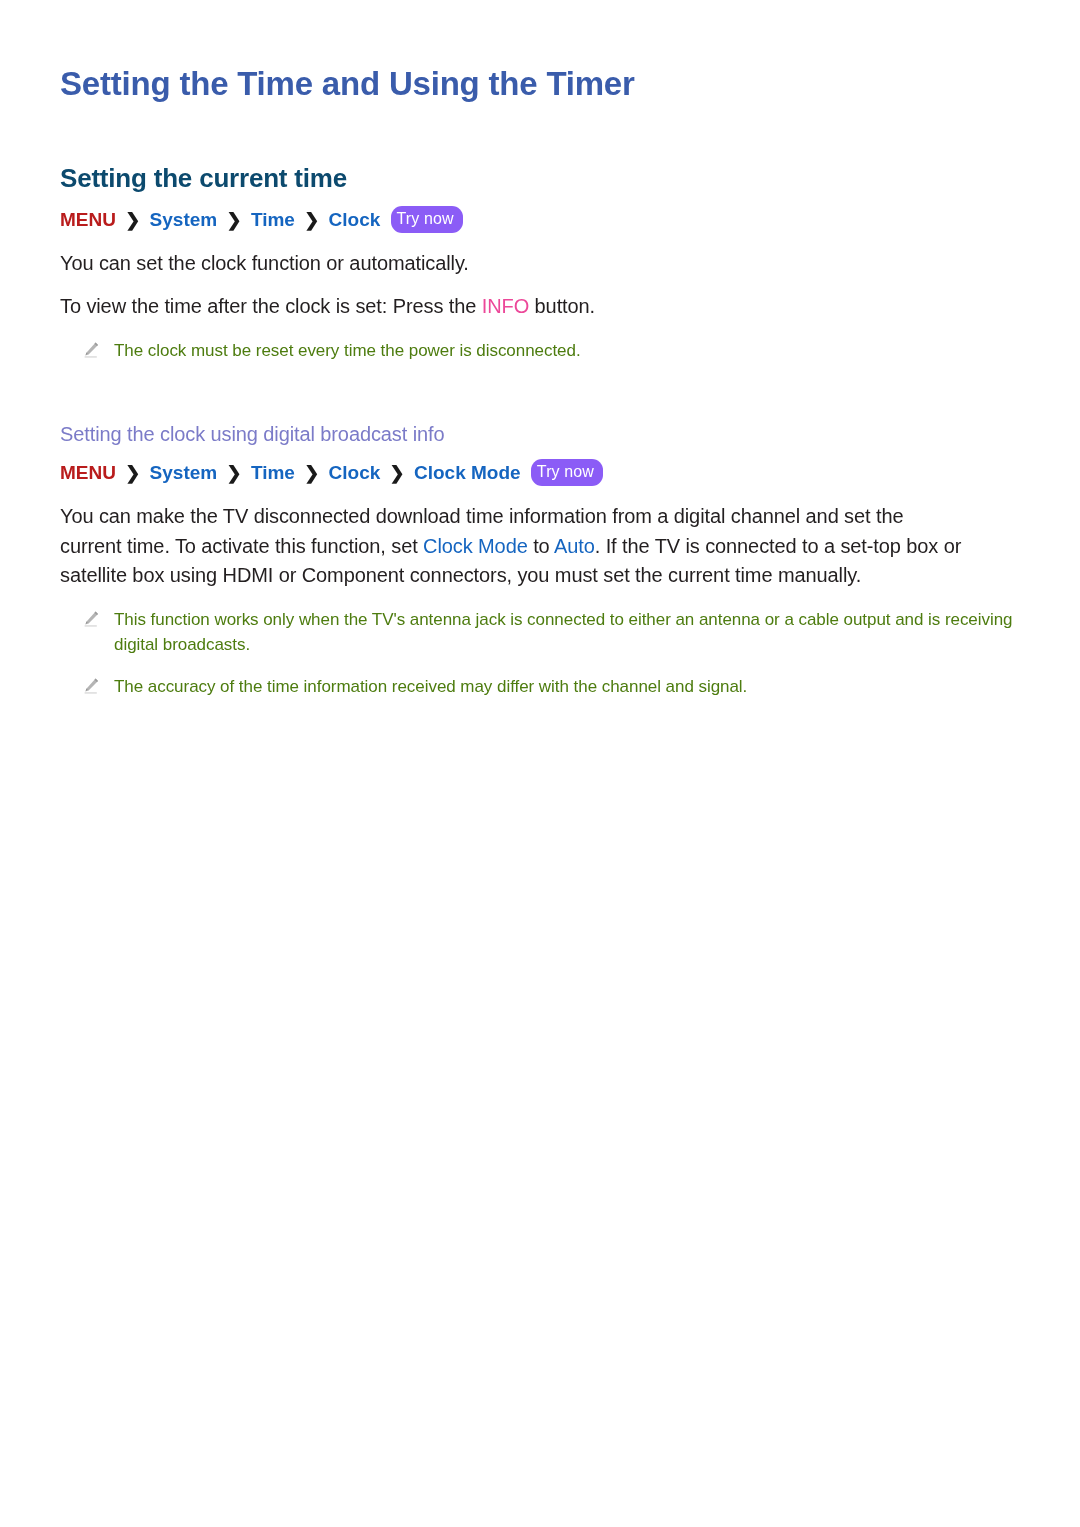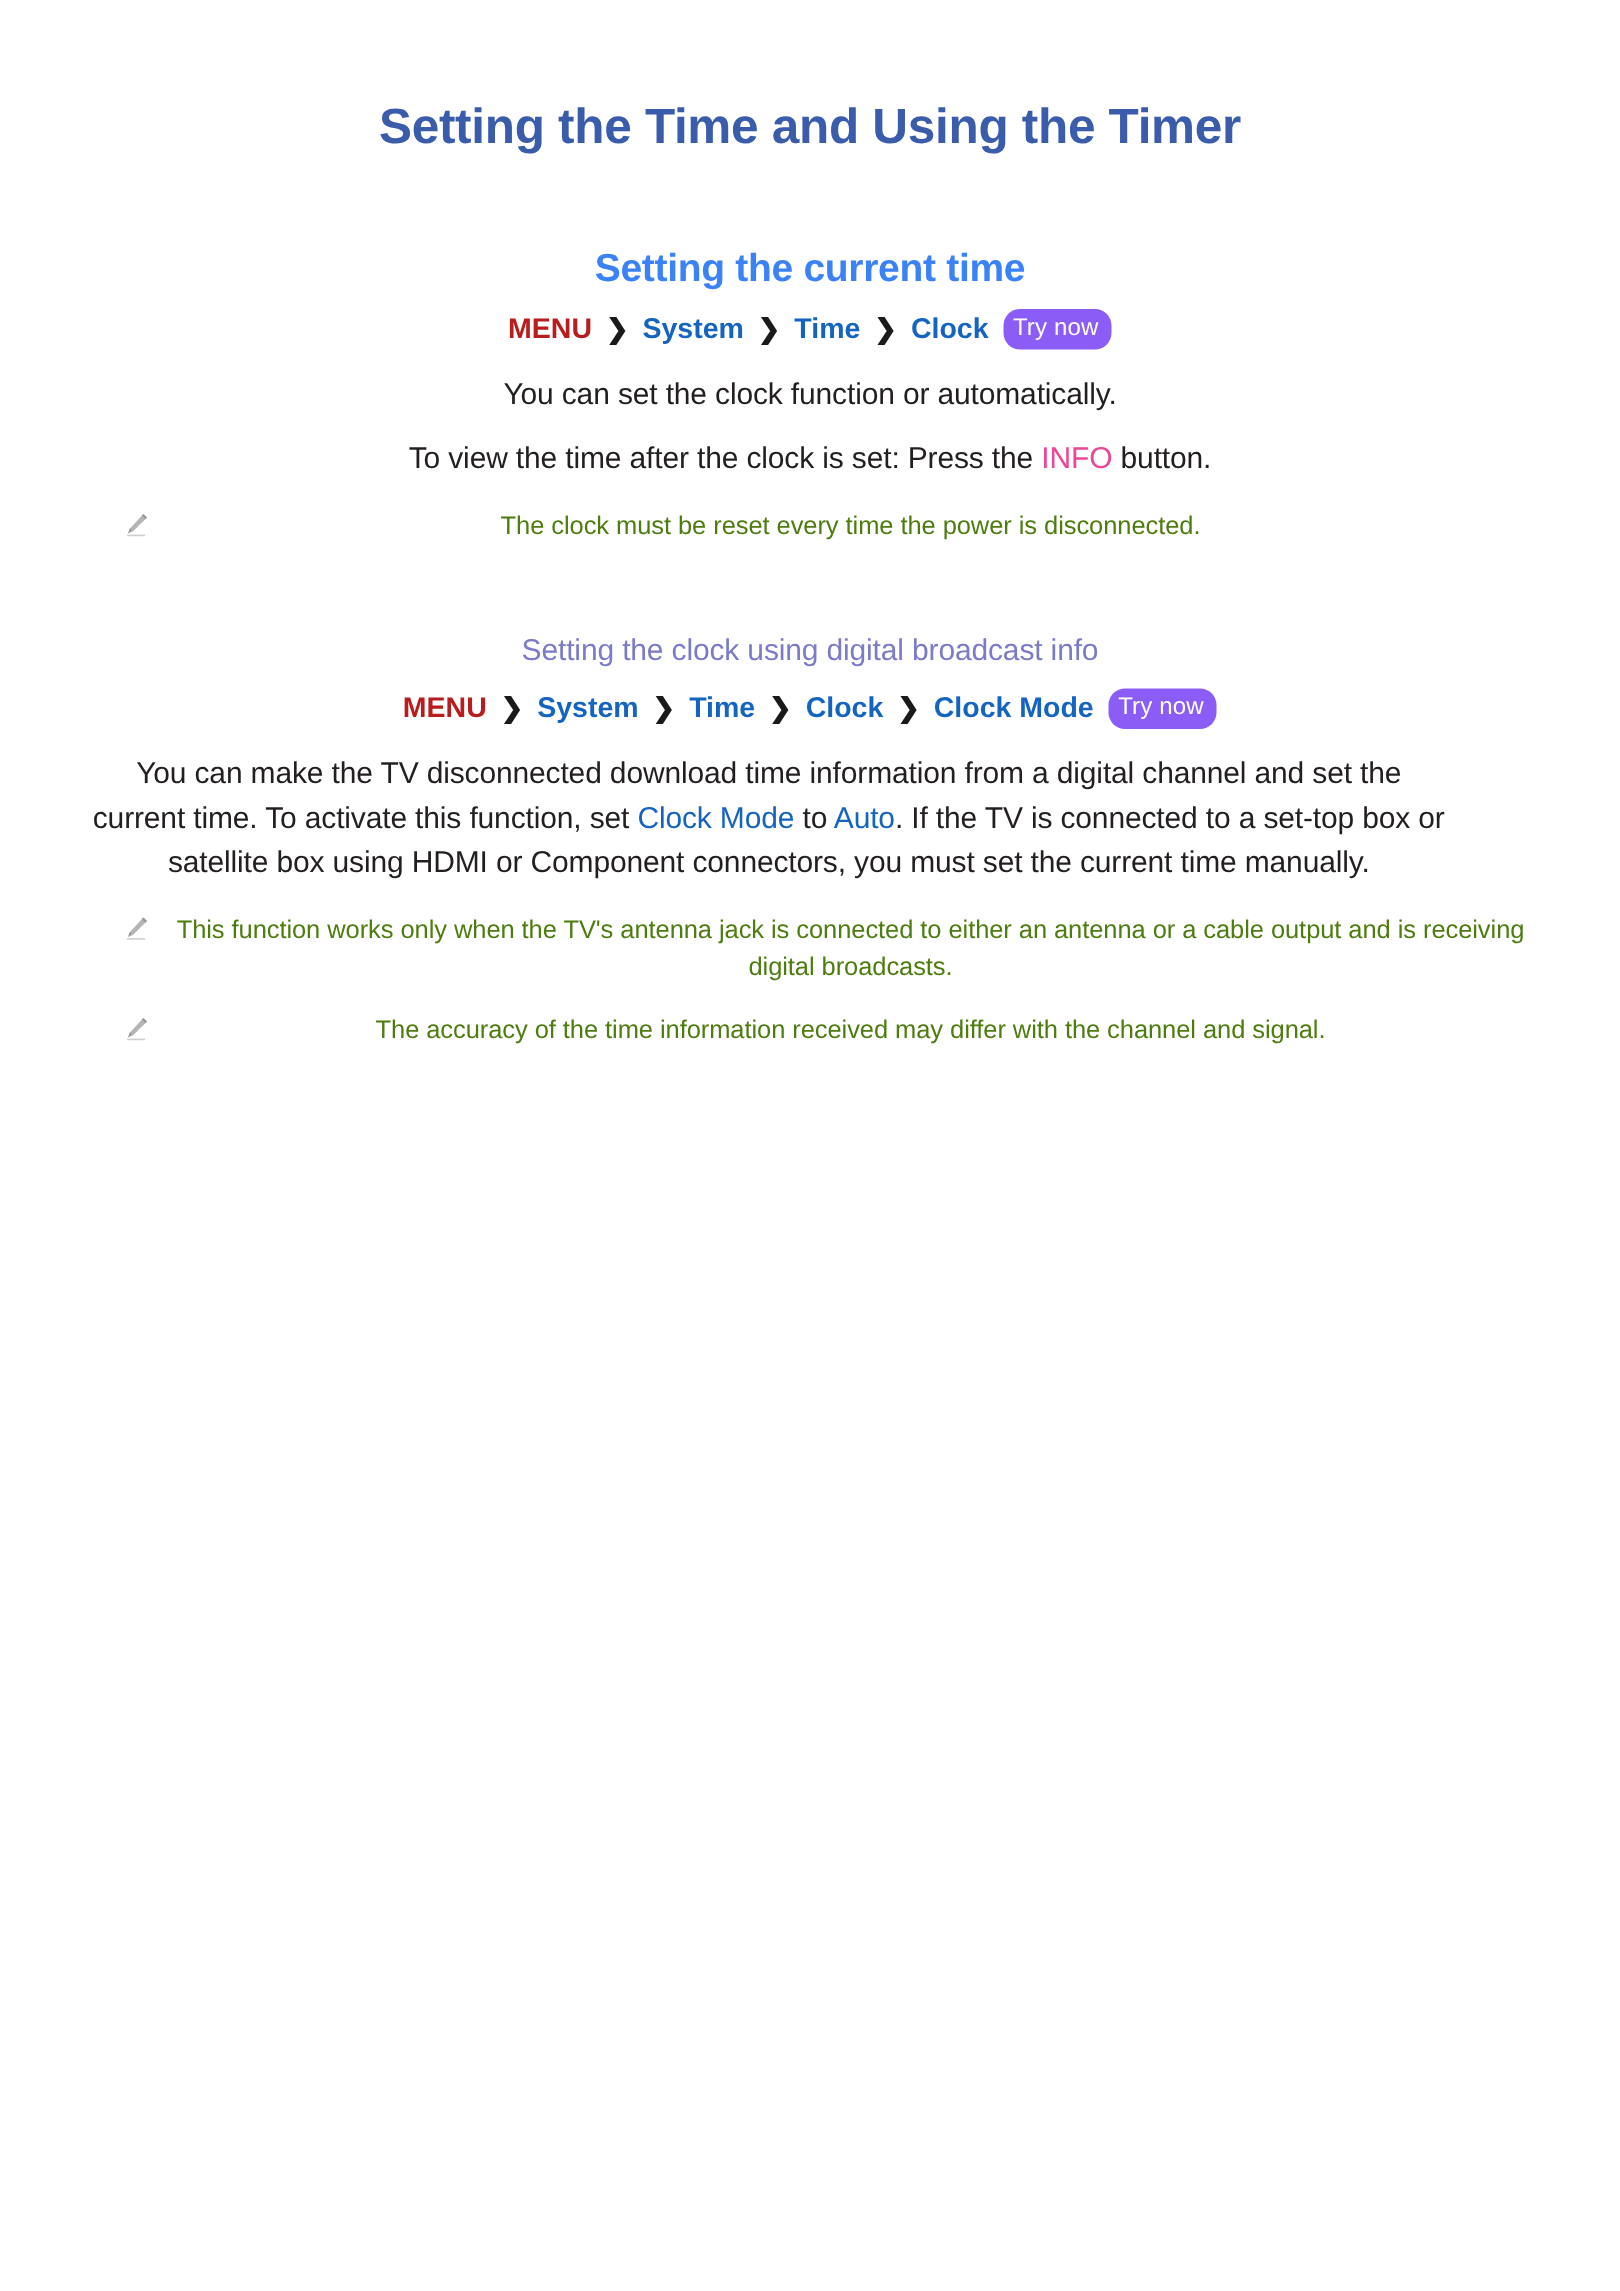--- a/index.html
+++ b/index.html
@@ -15,21 +15,20 @@
     -webkit-font-smoothing: antialiased;
   }
   .page {
     position: relative;
     width: 1080px;
     height: 1527px;
     box-sizing: border-box;
     padding: 0 60px;
     background: #ffffff;
     overflow: hidden;
-    text-align: center;
   }
 
   
   .doc-title {
     margin: 0;
     padding-top: 64px;
     font-size: 33px;
     font-weight: bold;
     letter-spacing: -0.2px;
     color: #3a5cab;
@@ -38,21 +37,21 @@
 
   
   .section {
     margin-top: 0;
   }
   .section-h2 {
     margin: 0;
     padding-top: 58px;
     font-size: 26px;
     font-weight: bold;
-    color: #3b82f6;
+    color: #0c4a6e;
     line-height: 1.25;
     letter-spacing: -0.2px;
   }
   .section-h3 {
     margin: 0;
     padding-top: 58px;
     font-size: 20px;
     font-weight: normal;
     color: #7b7bc8;
     line-height: 1.3;

